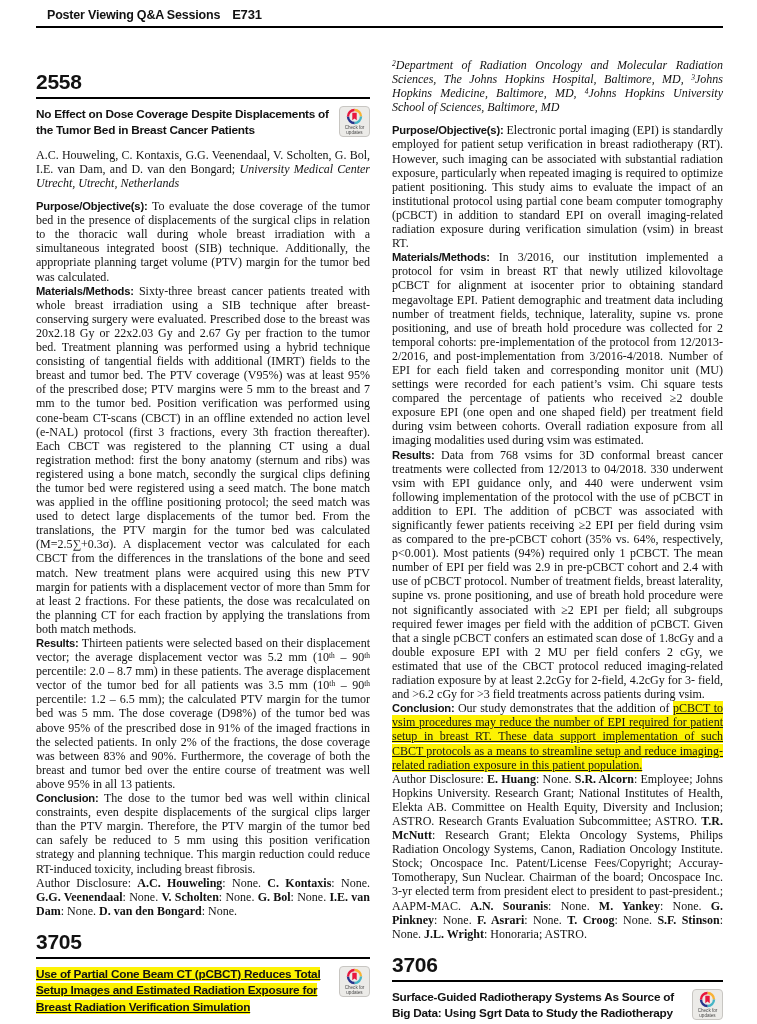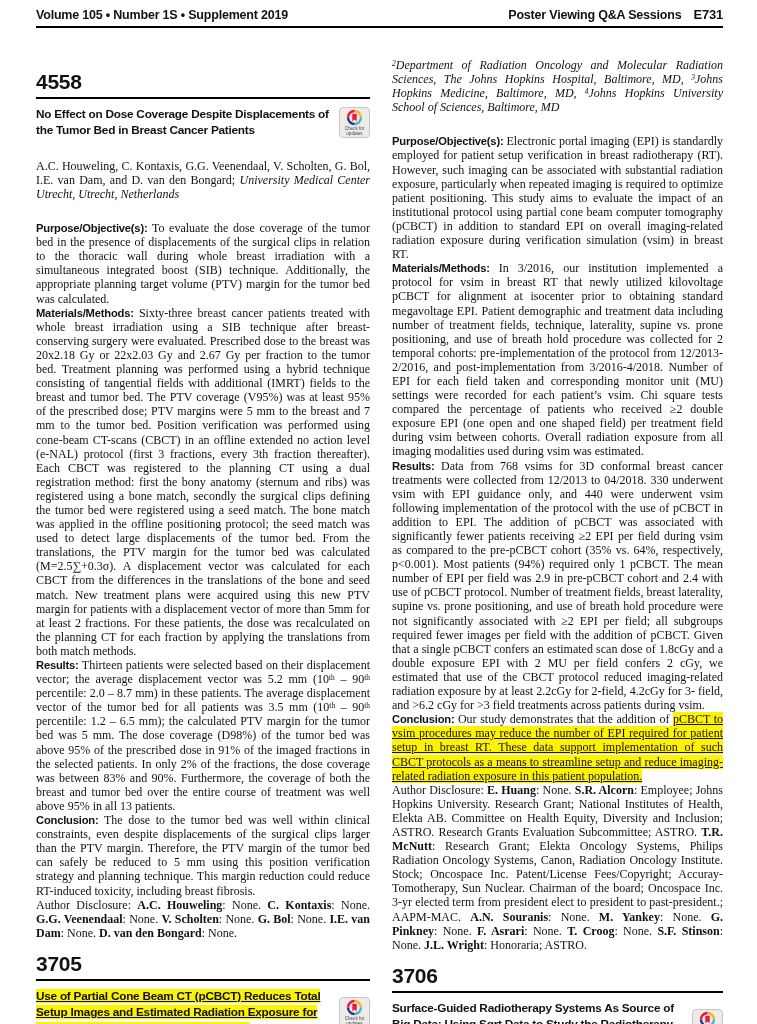--- a/index.html
+++ b/index.html
@@ -9,56 +9,55 @@
         justify-content:space-between;align-items:flex-end;border-bottom:2px solid #000;
         padding-bottom:4px;font-family:"Liberation Sans",sans-serif;font-weight:700;
         font-size:12.5px;letter-spacing:-0.2px;}
   .hl-right{display:flex;align-items:flex-end;gap:12px;padding-left:11px;}
   .pgnum{font-size:13px;}
   .columns{position:absolute;top:58px;left:36px;display:flex;gap:22px;}
   .col{width:334px;}
   .col-right{width:331px;}
   .body{font-size:12px;line-height:14.1px;margin:0;}
   .jpara{text-align:justify;}
-  .gap-top{margin-top:20px;}
+  .gap-top{margin-top:9px;}
   .absnum{font-family:"Liberation Sans",sans-serif;font-weight:700;font-size:21px;
         line-height:22px;letter-spacing:-0.3px;margin:13px 0 4px 0;}
   .rule{border-top:2.4px solid #000;height:0;}
-  .titlerow{display:flex;justify-content:space-between;align-items:center;gap:6px;padding-top:7px;}
+  .titlerow{display:flex;justify-content:space-between;align-items:flex-start;gap:6px;padding-top:7px;}
   .abstitle{font-family:"Liberation Sans",sans-serif;font-weight:700;font-size:11.8px;
         line-height:16.4px;letter-spacing:-0.25px;margin:0;flex:1 1 auto;}
   .badge{flex:0 0 31px;width:31px;height:31px;cursor:pointer;}
   .b{font-weight:bold;}
   .i{font-style:italic;}
   .u{}
   .hl{background:#fdf203;text-decoration:underline;}
   .sans{font-family:"Liberation Sans",sans-serif;font-size:11.2px;letter-spacing:-0.2px;}
   sup,.sup{font-size:62%;vertical-align:baseline;position:relative;top:-0.45em;line-height:0;}
   article{display:block;}
   p{margin:0;}
 </style>
 </head>
 <body>
 
 <div class="page">
 
   <header class="pg-header">
-    <div>Volume 105 • Number 1S • Supplement 2019</div>
     <div class="hl-right">
       <span>Poster Viewing Q&amp;A Sessions</span>
       <span class="pgnum">E731</span>
     </div>
   </header>
 
   <div class="columns">
 
     <section class="col col-left">
 
       <article>
-        <h2 class="absnum">4558</h2>
+        <h2 class="absnum">2558</h2>
         <div class="rule"></div>
         <div class="titlerow">
           <h3 class="abstitle"><span>No Effect on Dose Coverage Despite Displacements of the Tumor Bed in Breast Cancer Patients</span></h3>
           <div class="badge">
             <svg width="31" height="31" viewBox="0 0 31 31">
               <rect x="0.5" y="0.5" width="30" height="30" rx="3.5" fill="#ecebe8" stroke="#c8c6c2"></rect>
               <path d="M15.5 4 A6.5 6.5 0 0 1 22 10.5" fill="none" stroke="#f9b233" stroke-width="2.4"></path>
               <path d="M22 10.5 A6.5 6.5 0 0 1 15.5 17" fill="none" stroke="#45b5c6" stroke-width="2.4"></path>
               <path d="M15.5 17 A6.5 6.5 0 0 1 9 10.5" fill="none" stroke="#27348b" stroke-width="2.4"></path>
               <path d="M9 10.5 A6.5 6.5 0 0 1 15.5 4" fill="none" stroke="#e8173d" stroke-width="2.4"></path>

